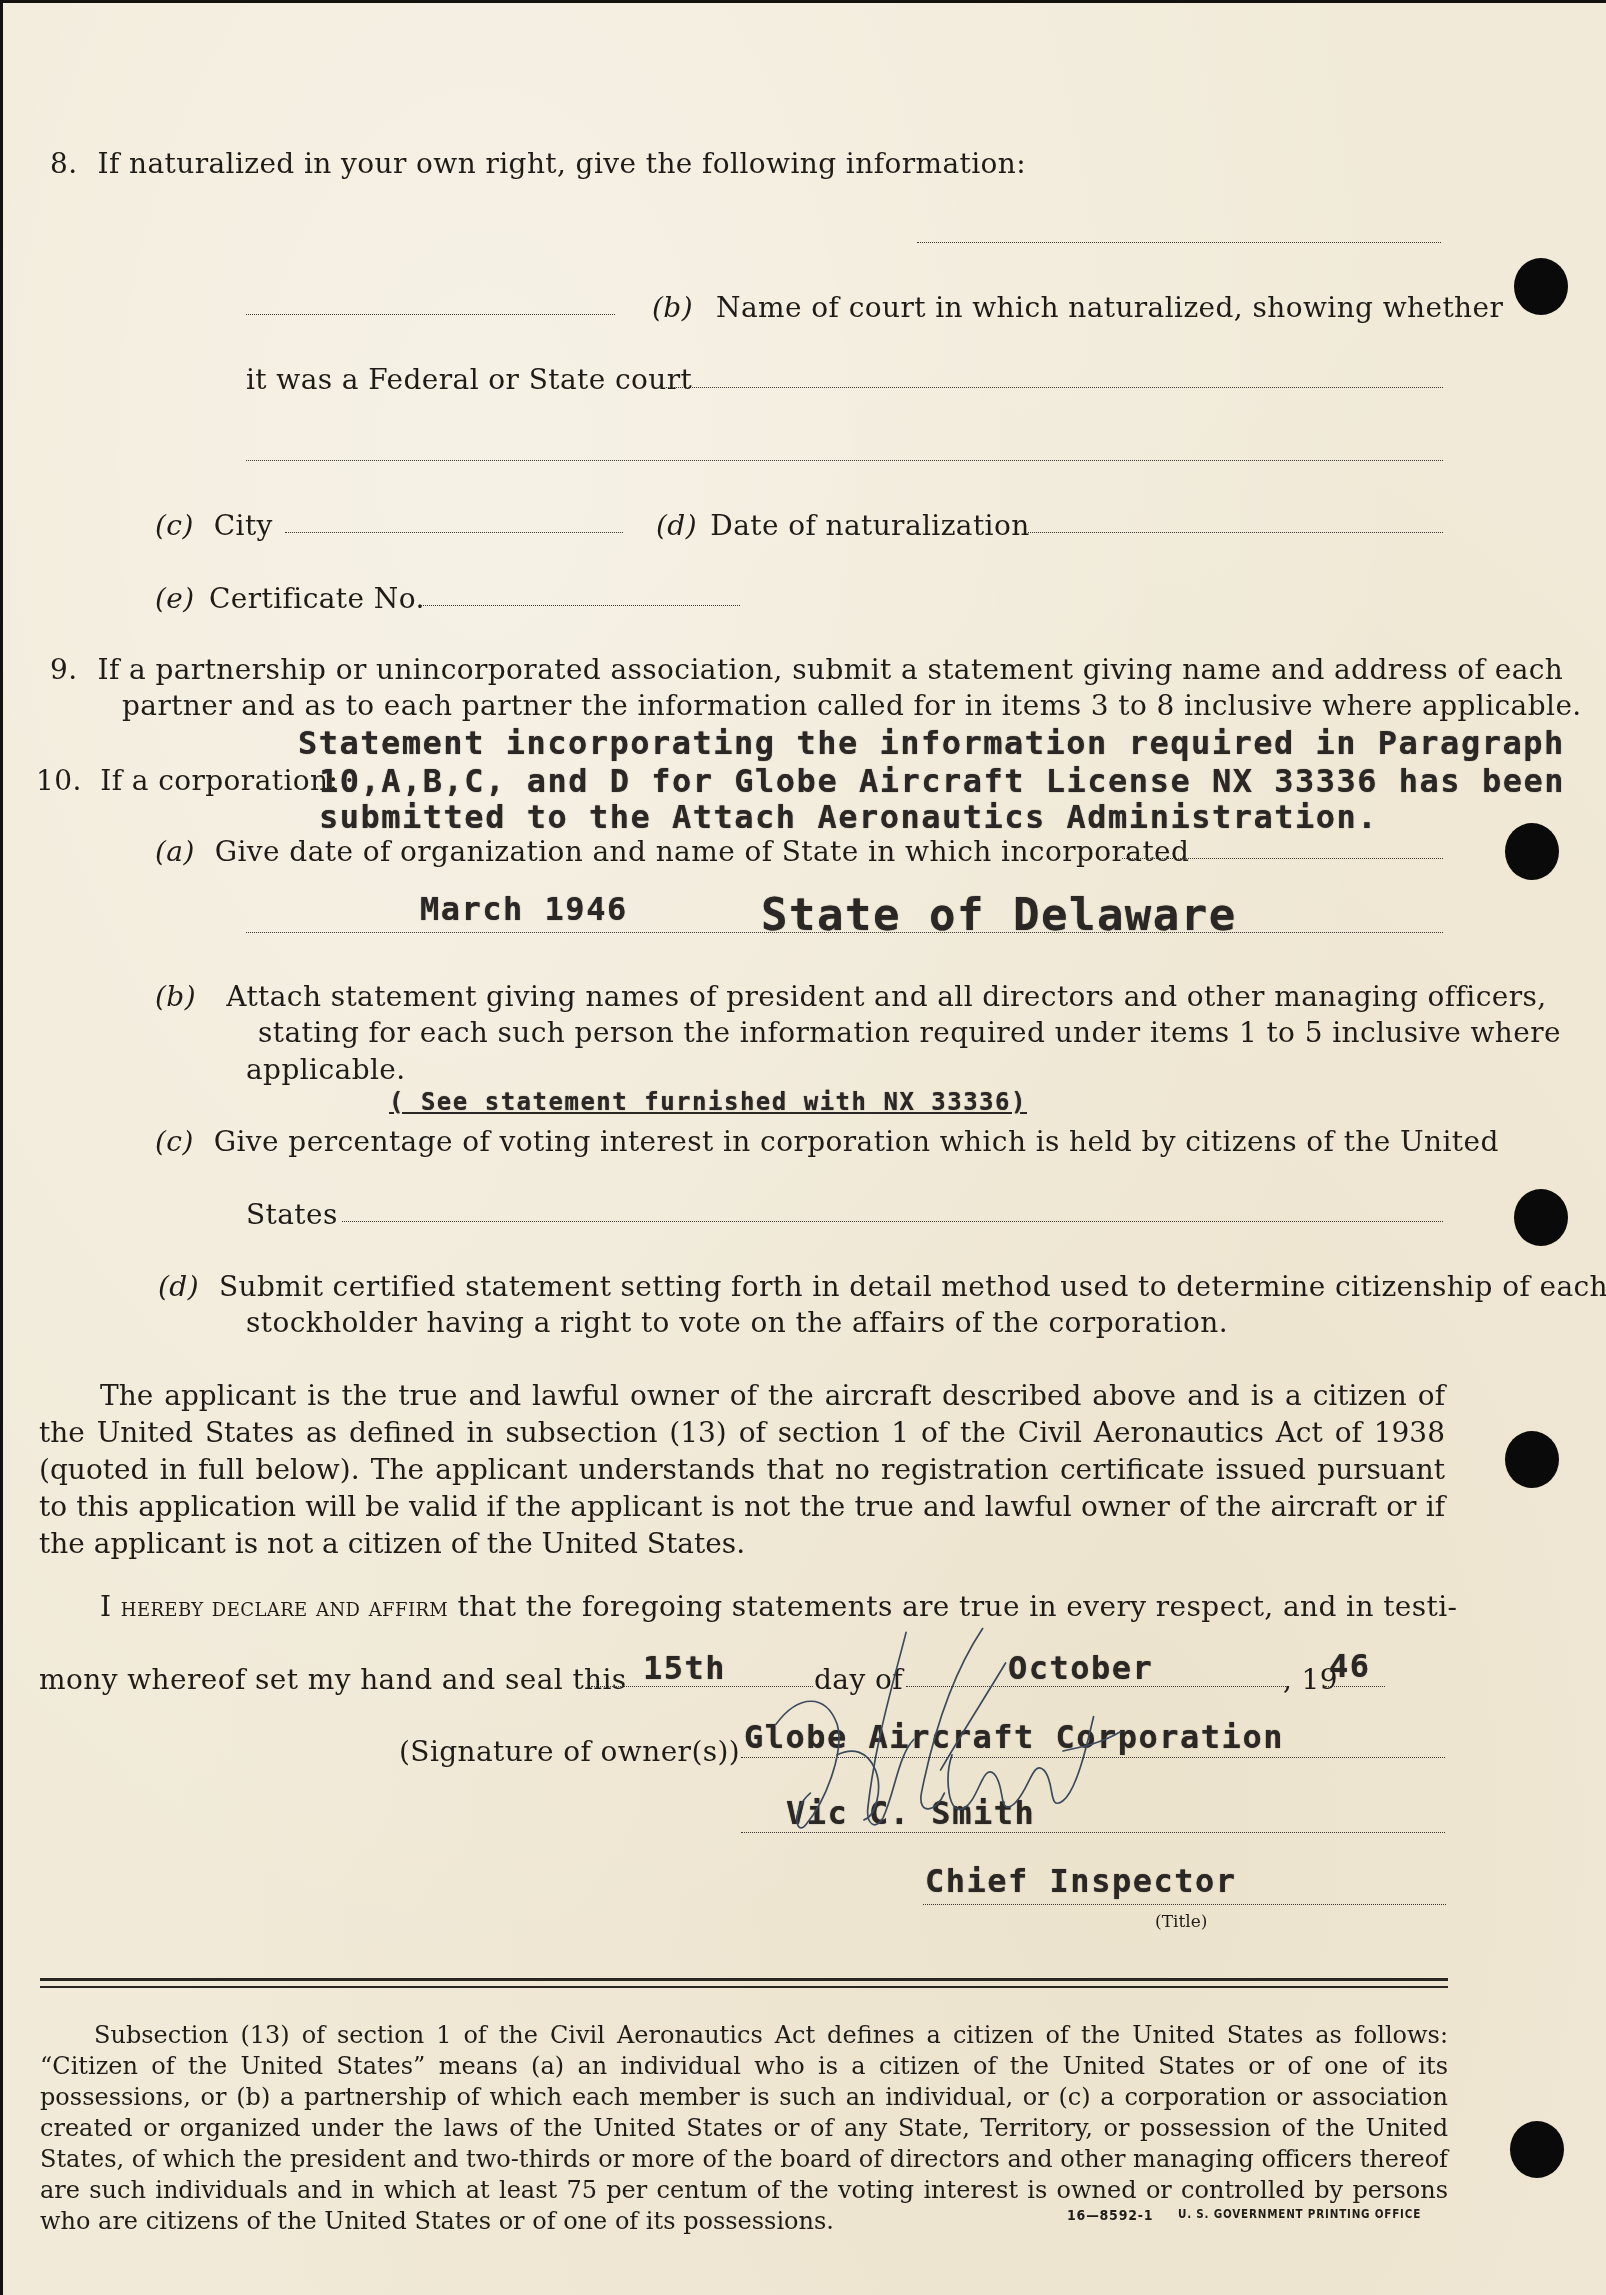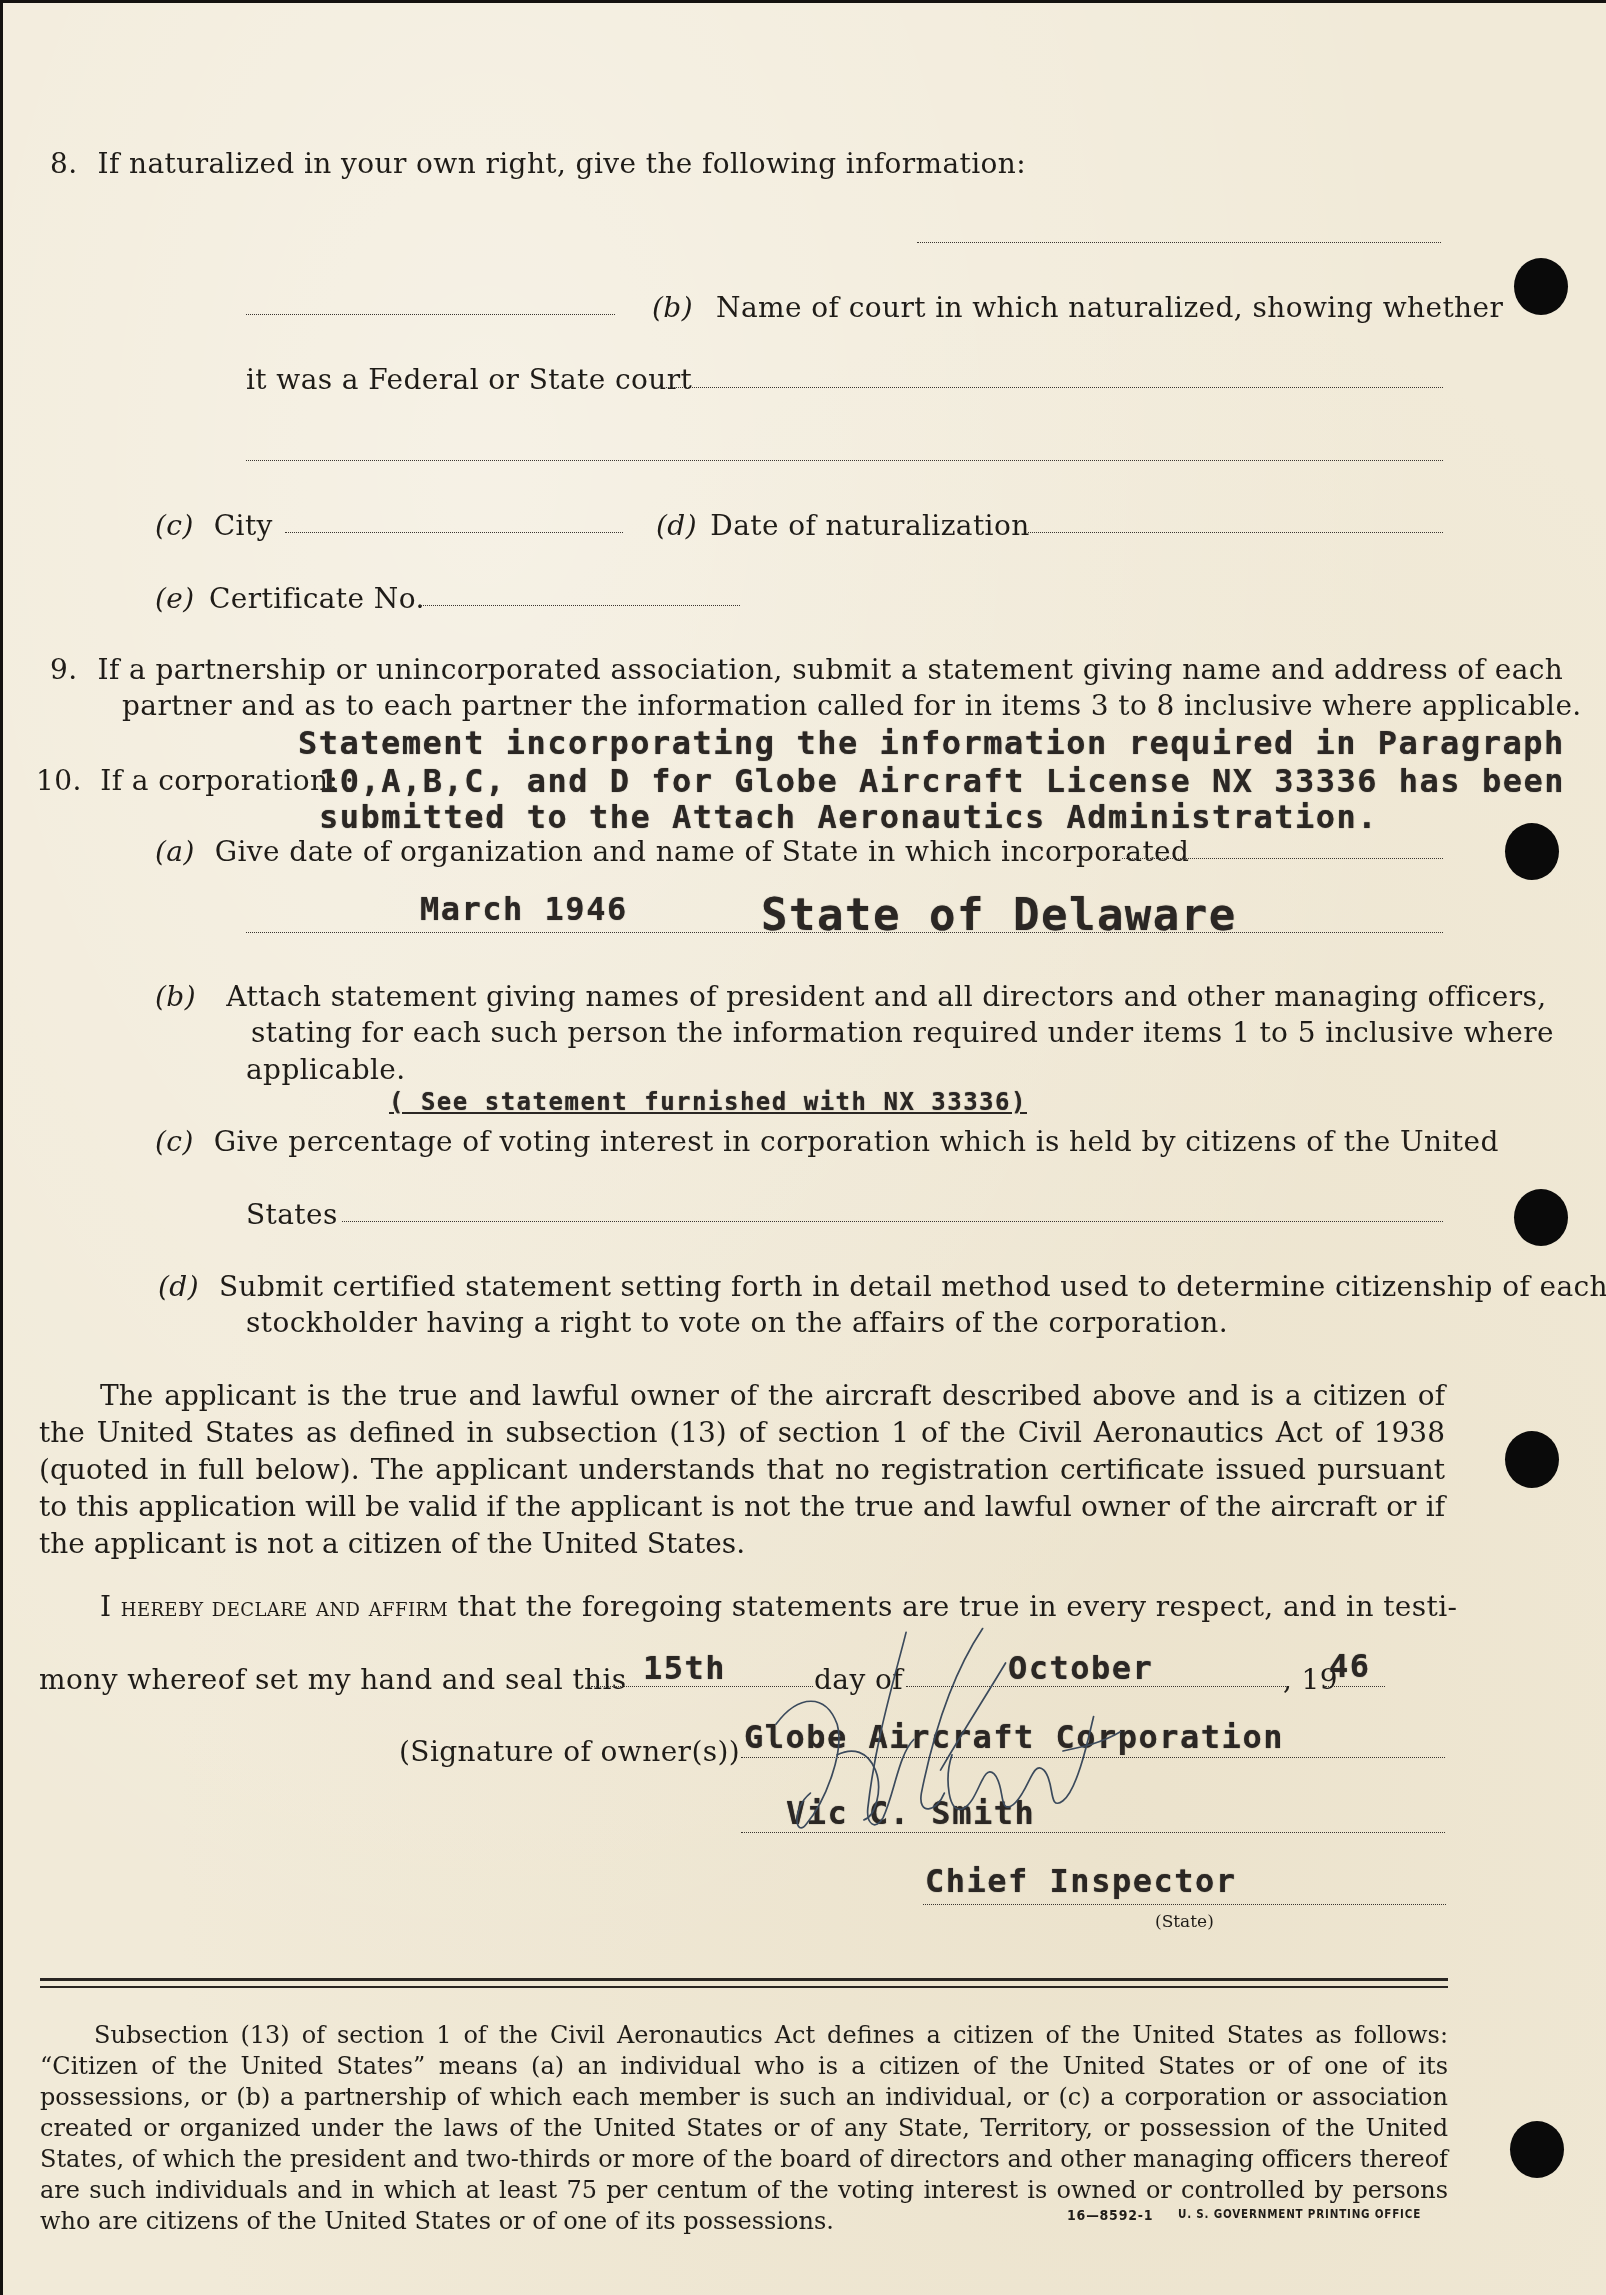--- a/index.html
+++ b/index.html
@@ -121,21 +121,21 @@
   <div class="dots" style="left:1119px; top:855px; width:321px;"></div>
 
   <div class="abs tw" style="left:417px; top:890px; font-size:32px;">March 1946</div>
   <div class="abs tw" style="left:758px; top:890px; font-size:44px;">State of Delaware</div>
   <div class="dots" style="left:243px; top:929px; width:1197px;"></div>
 
   <div class="abs t" style="left:152px; top:980px;">
     <span class="ital">(b)</span>
     <span style="margin-left:21px;">Attach statement giving names of president and all directors and other managing officers,</span>
   </div>
-  <div class="abs t" style="left:248px; top:1016px;">stating for each such person the information required under items 1 to 5 inclusive where</div>
+  <div class="abs t" style="left:255px; top:1016px;">stating for each such person the information required under items 1 to 5 inclusive where</div>
   <div class="abs t" style="left:243px; top:1053px;">applicable.</div>
   <div class="abs tw" style="left:386px; top:1087px; font-size:24px;text-decoration:underline;">( See statement furnished with NX 33336)</div>
 
   <div class="abs t" style="left:152px; top:1125px;">
     <span class="ital">(c)</span>
     <span style="margin-left:10.7px;">Give percentage of voting interest in corporation which is held by citizens of the United</span>
   </div>
   <div class="abs t" style="left:243px; top:1198px;">States</div>
   <div class="dots" style="left:339px; top:1218px; width:1101px;"></div>
 
@@ -165,21 +165,21 @@
 
   <div class="abs t" style="left:396px; top:1735px;">(Signature of owner(s))</div>
   <div class="abs tw" style="left:741px; top:1718px; font-size:32px;">Globe Aircraft Corporation</div>
   <div class="dots" style="left:738px; top:1754px; width:704px;"></div>
 
   <div class="abs tw" style="left:783px; top:1794px; font-size:32px;">Vic C. Smith</div>
   <div class="dots" style="left:738px; top:1829px; width:704px;"></div>
 
   <div class="abs tw" style="left:922px; top:1862px; font-size:32px;">Chief Inspector</div>
   <div class="dots" style="left:920px; top:1901px; width:523px;"></div>
-  <div class="abs" style="left:1152px; top:1908px; font-size:17px;">(State)</div>
+  <div class="abs" style="left:1152px; top:1908px; font-size:17px;">(Title)</div>
 
   <svg class="sig" viewBox="0 0 520 320">
     <g fill="none" stroke="#3b4a5c" stroke-width="2.2" stroke-linecap="round" stroke-linejoin="round">
       <path d="M200 20 C 185 80, 160 160, 150 250 C 148 270, 160 280, 170 262 C 185 230, 190 180, 210 160"></path>
       <path d="M300 15 C 270 60, 240 130, 220 230 C 215 260, 240 255, 250 230"></path>
       <path d="M30 140 C 60 100, 95 100, 110 140 C 120 175, 95 240, 70 270 C 55 290, 50 250, 75 230"></path>
       <path d="M110 180 C 130 170, 150 175, 160 200 C 170 225, 160 260, 145 265"></path>
       <path d="M260 180 C 250 210, 255 260, 275 250 C 295 240, 300 190, 315 205 C 330 220, 320 260, 340 245 C 360 230, 365 185, 380 200 C 395 215, 385 255, 405 240 C 425 225, 440 150, 445 130"></path>
       <path d="M405 175 C 430 170, 455 165, 480 150"></path>
       <path d="M245 200 C 280 140, 300 110, 330 60"></path>

